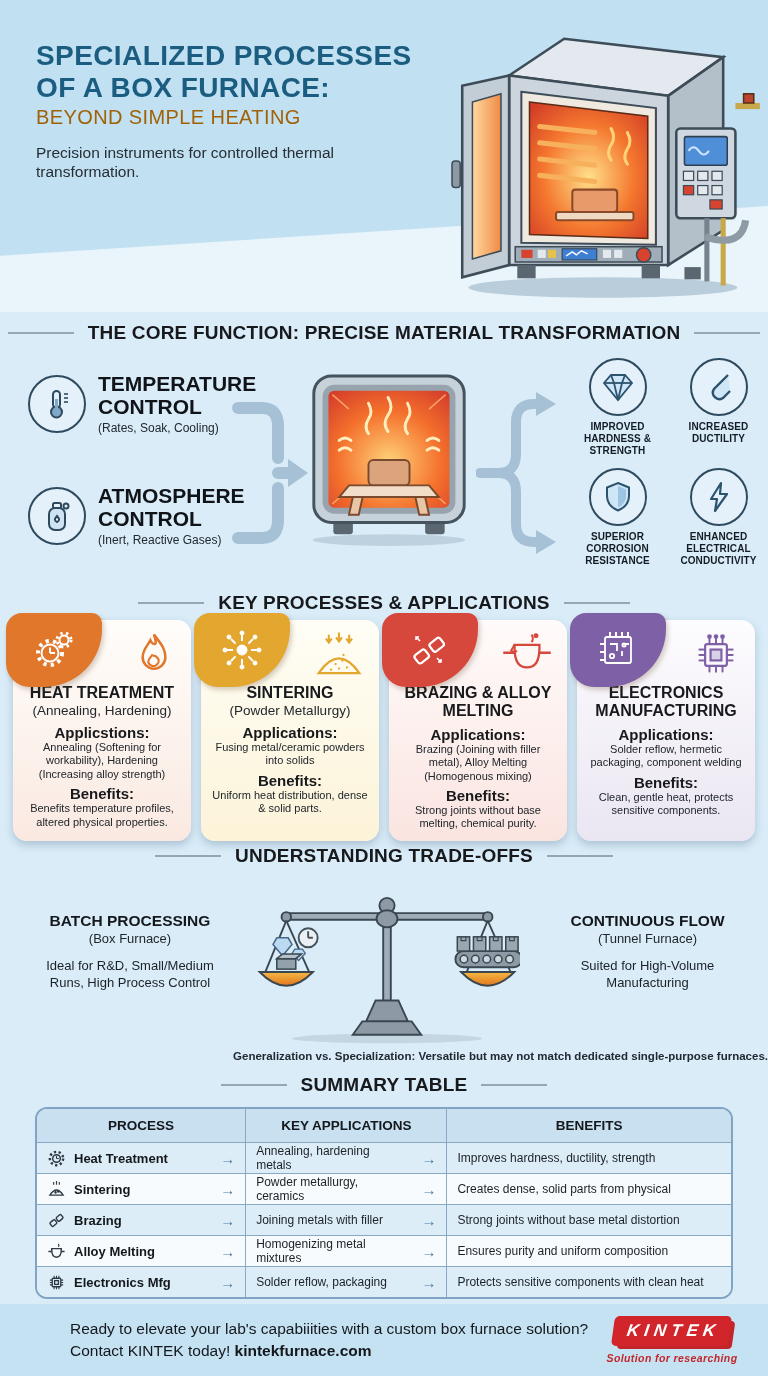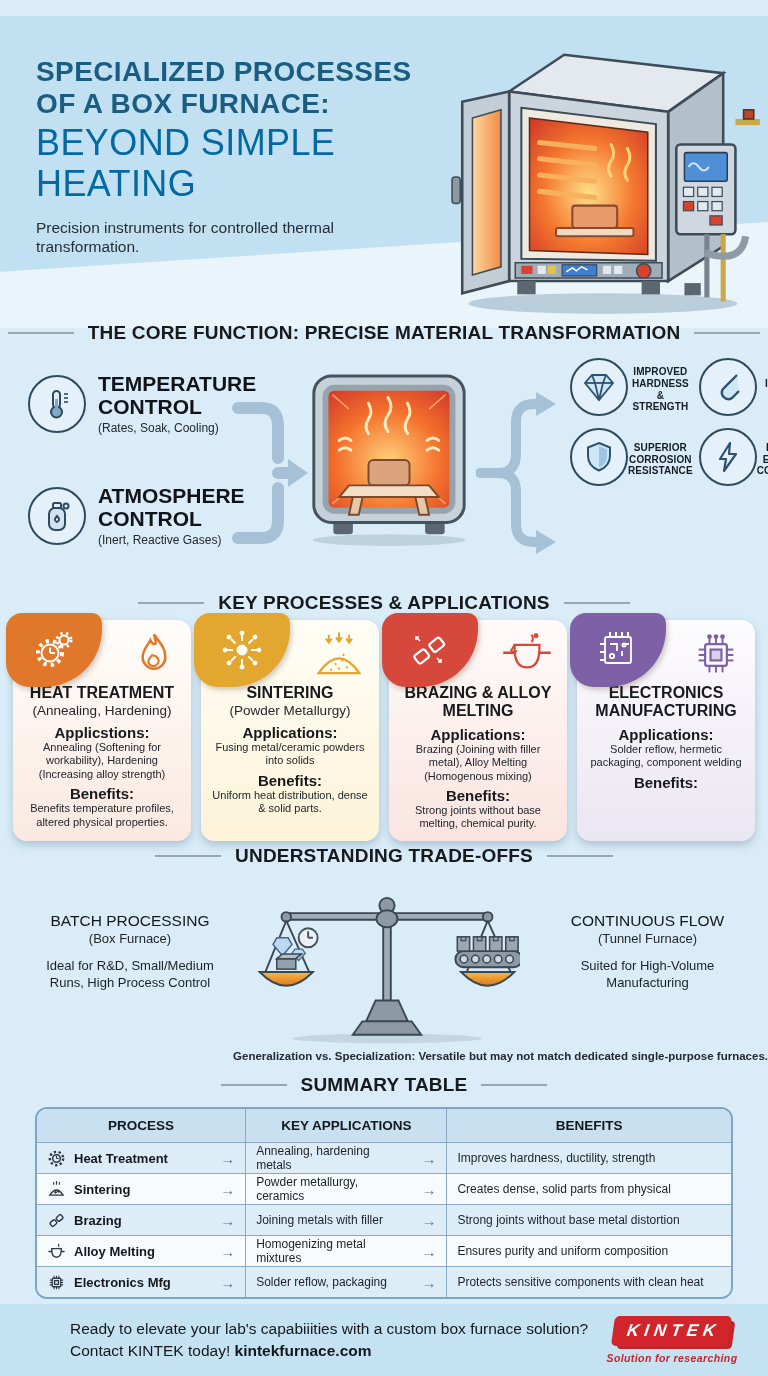--- a/index.html
+++ b/index.html
@@ -1,45 +1,45 @@
 <!DOCTYPE html>
 <html><head>
 <meta charset="utf-8">
 <style>
   *{margin:0;padding:0;box-sizing:border-box}
   html,body{background:#b7d4e6}
   #page{position:relative;width:768px;height:1376px;margin:0 auto;overflow:hidden;
         background:#d9ecf8;font-family:"Liberation Sans",sans-serif;color:#1d2530}
 
   
-  .hero{position:absolute;top:16px;left:0;width:768px;height:312px;background:#c1e0f2;overflow:hidden}
+  .hero{position:absolute;top:0;left:0;width:768px;height:312px;background:#c1e0f2;overflow:hidden}
   .hero-wedge{position:absolute;left:0;top:0;width:100%;height:100%;background:#e9f4fb;
         clip-path:polygon(0 82%,100% 66%,100% 100%,0 100%)}
   .hero-text{position:absolute;left:36px;top:40px;width:420px}
   .hero-title{font-size:28px;line-height:1.14;font-weight:800;color:#1b5d80;letter-spacing:.4px;width:420px}
-  .hero-sub{font-size:36px;line-height:1.14;font-weight:500;color:#0369a1;width:330px;margin-top:2px;letter-spacing:.4px}
+  .hero-sub{font-size:20px;line-height:1.14;font-weight:500;color:#a16207;width:330px;margin-top:2px;letter-spacing:.4px}
   .hero-tag{font-size:15.5px;line-height:1.25;color:#272e35;margin-top:14px;width:360px}
   .hero-art{position:absolute;right:2px;top:8px;width:316px;height:296px}
 
   
   .sec-title{position:absolute;left:0;width:768px;display:flex;align-items:center;justify-content:center;gap:14px}
   .sec-title .line{height:2px;background:#93a7b4;width:66px;flex:none}
   .sec-title .txt{font-size:19px;font-weight:800;color:#17191c;letter-spacing:.2px;white-space:nowrap}
 
   
   .core{position:absolute;top:356px;left:0;width:768px;height:236px}
   .input-item{position:absolute;left:28px;display:flex;align-items:center;gap:12px;width:240px}
   .io-circle{width:58px;height:58px;border-radius:50%;background:#e4f1fa;border:2px solid #2e4a5e;
              display:flex;align-items:center;justify-content:center;flex:none}
   .input-title{font-size:21px;font-weight:700;color:#101418;line-height:1.1;width:150px}
   .input-note{font-size:12px;color:#22282e;margin-top:3px}
   .arrow-svg{position:absolute}
   .outputs{position:absolute;left:570px;top:2px;width:196px;display:grid;
            grid-template-columns:1fr 1fr;column-gap:6px;row-gap:12px}
-  .output-item{display:flex;flex-direction:row;align-items:center;text-align:center}
+  .output-item{display:flex;flex-direction:column;align-items:center;text-align:center}
   .out-label{font-size:10px;font-weight:800;color:#141c25;line-height:1.18;margin-top:5px;letter-spacing:.1px}
 
   
   .cards{position:absolute;top:620px;left:0;width:768px;padding:0 13px;display:flex;gap:10px}
   .card{position:relative;flex:1;min-height:204px;border-radius:14px;padding:64px 9px 10px 9px;
         box-shadow:0 4px 8px rgba(90,115,140,.35);overflow:visible}
   .card.c1{background:linear-gradient(180deg,#fffdfa 0%,#fae9e1 100%)}
   .card.c2{background:linear-gradient(180deg,#fffef6 0%,#fcf3d8 100%)}
   .card.c3{background:linear-gradient(180deg,#fffbfa 0%,#fae4e0 100%)}
   .card.c4{background:linear-gradient(180deg,#fdfcfe 0%,#eae6f2 100%)}
@@ -49,21 +49,21 @@
   .main-icon{position:absolute;top:10px;right:14px;color:var(--accent)}
   .card h3{font-size:16px;line-height:1.12;font-weight:800;color:#17191c;text-align:center}
   .card-sub{font-size:13.5px;color:#23282d;text-align:center;margin-top:1px}
   .card-body{margin-top:6px}
   .card-body b{display:block;font-size:15px;font-weight:700;color:#17191c;text-align:center;margin-top:4px}
   .card-body p{font-size:11px;line-height:1.22;color:#20262c;text-align:center}
 
   
   .trade{position:absolute;top:876px;left:0;width:768px;height:174px}
   .trade-col{position:absolute;text-align:center}
-  .trade-col h4{font-size:15.5px;font-weight:400;color:#14181c}
+  .trade-col h4{font-size:15.5px;font-weight:700;color:#14181c}
   .trade-note{font-size:13px;color:#23282d;margin-top:1px}
   .trade-desc{font-size:13px;line-height:1.3;color:#1b2127;margin-top:12px}
   .caption{position:absolute;top:1050px;left:0;width:768px;text-align:right;
            font-size:11.5px;font-weight:700;color:#222932}
 
   
   .s-table{position:absolute;top:1107px;left:35px;width:698px;border:2px solid #7fa4c4;border-radius:12px;
            overflow:hidden;background:#f7fbfe}
   .t-row{display:grid;grid-template-columns:30% 29% 41%;border-top:1.5px solid #8aa9c4}
   .t-head{display:grid;grid-template-columns:30% 29% 41%;background:#c8e0ef;height:33px}
@@ -452,20 +452,21 @@
         <circle cx="17" cy="5" r="1.2" fill="currentColor"></circle>
             <circle cx="23" cy="5" r="1.2" fill="currentColor"></circle>
             <circle cx="29" cy="5" r="1.2" fill="currentColor"></circle>
       </svg>
     </span>
     <h3>ELECTRONICS MANUFACTURING</h3>
     <div class="card-body">
       <b>Applications:</b>
       <p>Solder reflow, hermetic packaging, component welding</p>
       <b>Benefits:</b>
+      <p>Clean, gentle heat, protects sensitive components.</p>
     </div>
   </article>
 </div>
 
 <div class="sec-title" style="top:845px">
   <span class="line"></span>
   <span class="txt">UNDERSTANDING TRADE-OFFS</span>
   <span class="line"></span>
 </div>
 

